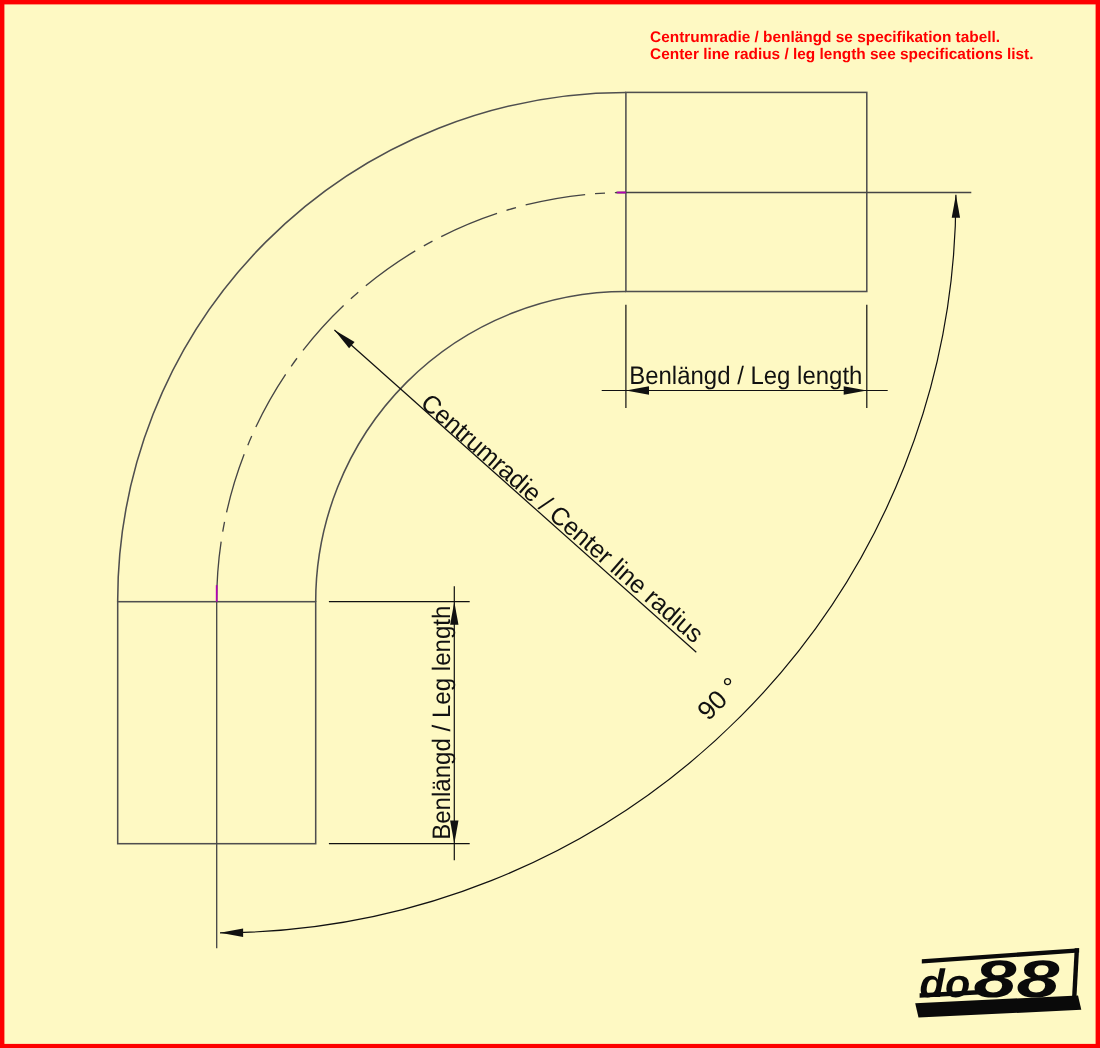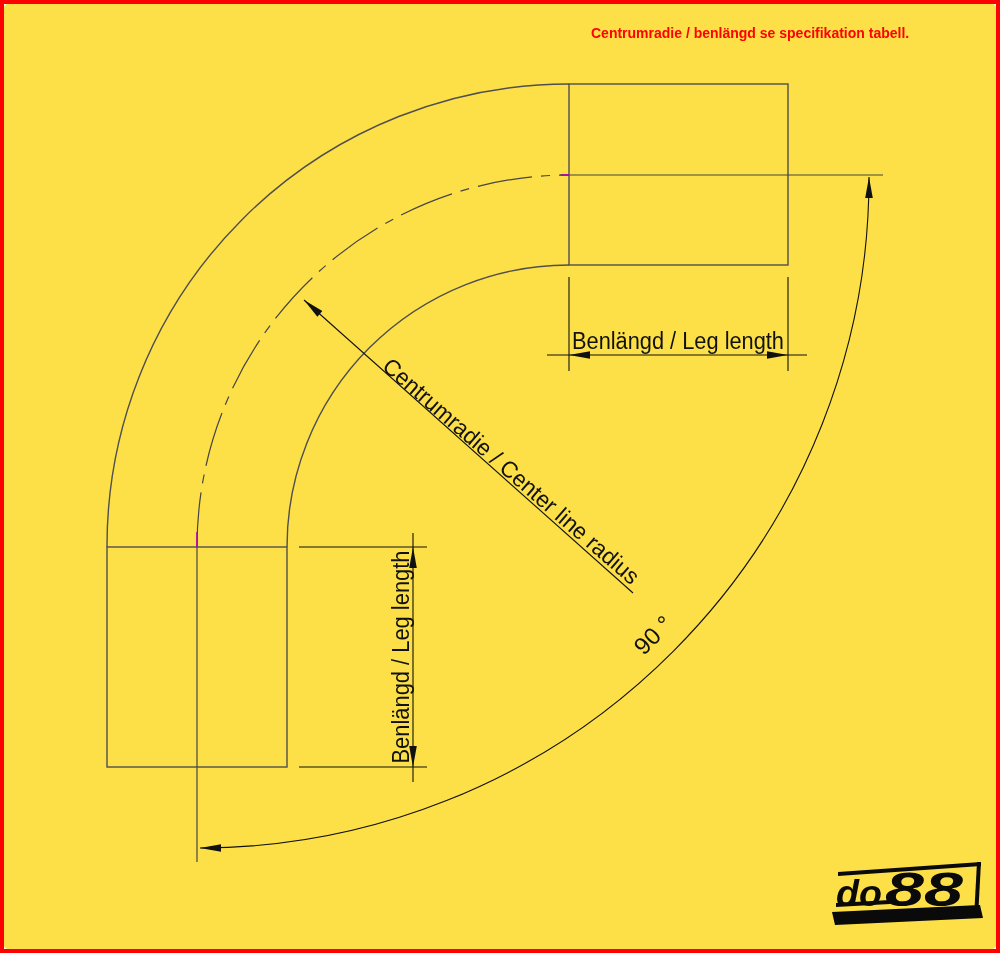--- a/index.html
+++ b/index.html
@@ -1,18 +1,18 @@
 <!DOCTYPE html>
 <html><head>
 <meta charset="utf-8">
 <style>
   html,body{margin:0;padding:0;background:#ffffff;}
   body{width:1000px;height:953px;position:relative;overflow:hidden;
        font-family:"Liberation Sans", sans-serif;}
-  .stage{position:absolute;left:0;top:0;width:1000px;height:953px;background:#fde047;border-radius:18px;}
+  .stage{position:absolute;left:0;top:0;width:1000px;height:953px;background:#fef9c3;}
   .frame{position:absolute;inset:0;border:4px solid #fe0000;box-sizing:border-box;z-index:5;}
   .notice{position:absolute;left:591px;top:26px;color:#ff0000;font-weight:bold;
           font-size:14px;line-height:15.5px;white-space:nowrap;z-index:3;}
   .drawing{position:absolute;left:0;top:0;z-index:2;}
   .geo{stroke:#4f4f4f;fill:none;stroke-width:1.4;}
   .cl{stroke:#454545;fill:none;stroke-width:1.2;}
   .cl-dash{stroke-dasharray:55 9 9 9;}
   .mag{stroke:#b400b4;fill:none;stroke-width:1.6;}
   .dim{stroke:#111111;fill:none;stroke-width:1.1;}
   .arrow{fill:#111111;stroke:none;}
@@ -24,20 +24,21 @@
 </style>
 </head>
 <body>
 
 <div class="stage">
 
   <div class="frame"></div>
 
   <div class="notice">
     <div>Centrumradie / benlängd se specifikation tabell.</div>
+    <div>Center line radius / leg length see specifications list.</div>
   </div>
 
   <svg class="drawing" width="1000" height="953" viewBox="0 0 1000 953">
 
     <g>
       <rect class="geo" x="569" y="84" width="219" height="181"></rect>
       <rect class="geo" x="107" y="547" width="180" height="220"></rect>
       <path class="geo" d="M107,547 A462,462 0 0 1 569,84"></path>
       <path class="geo" d="M287,547 A282,282 0 0 1 569,265"></path>
     </g>

